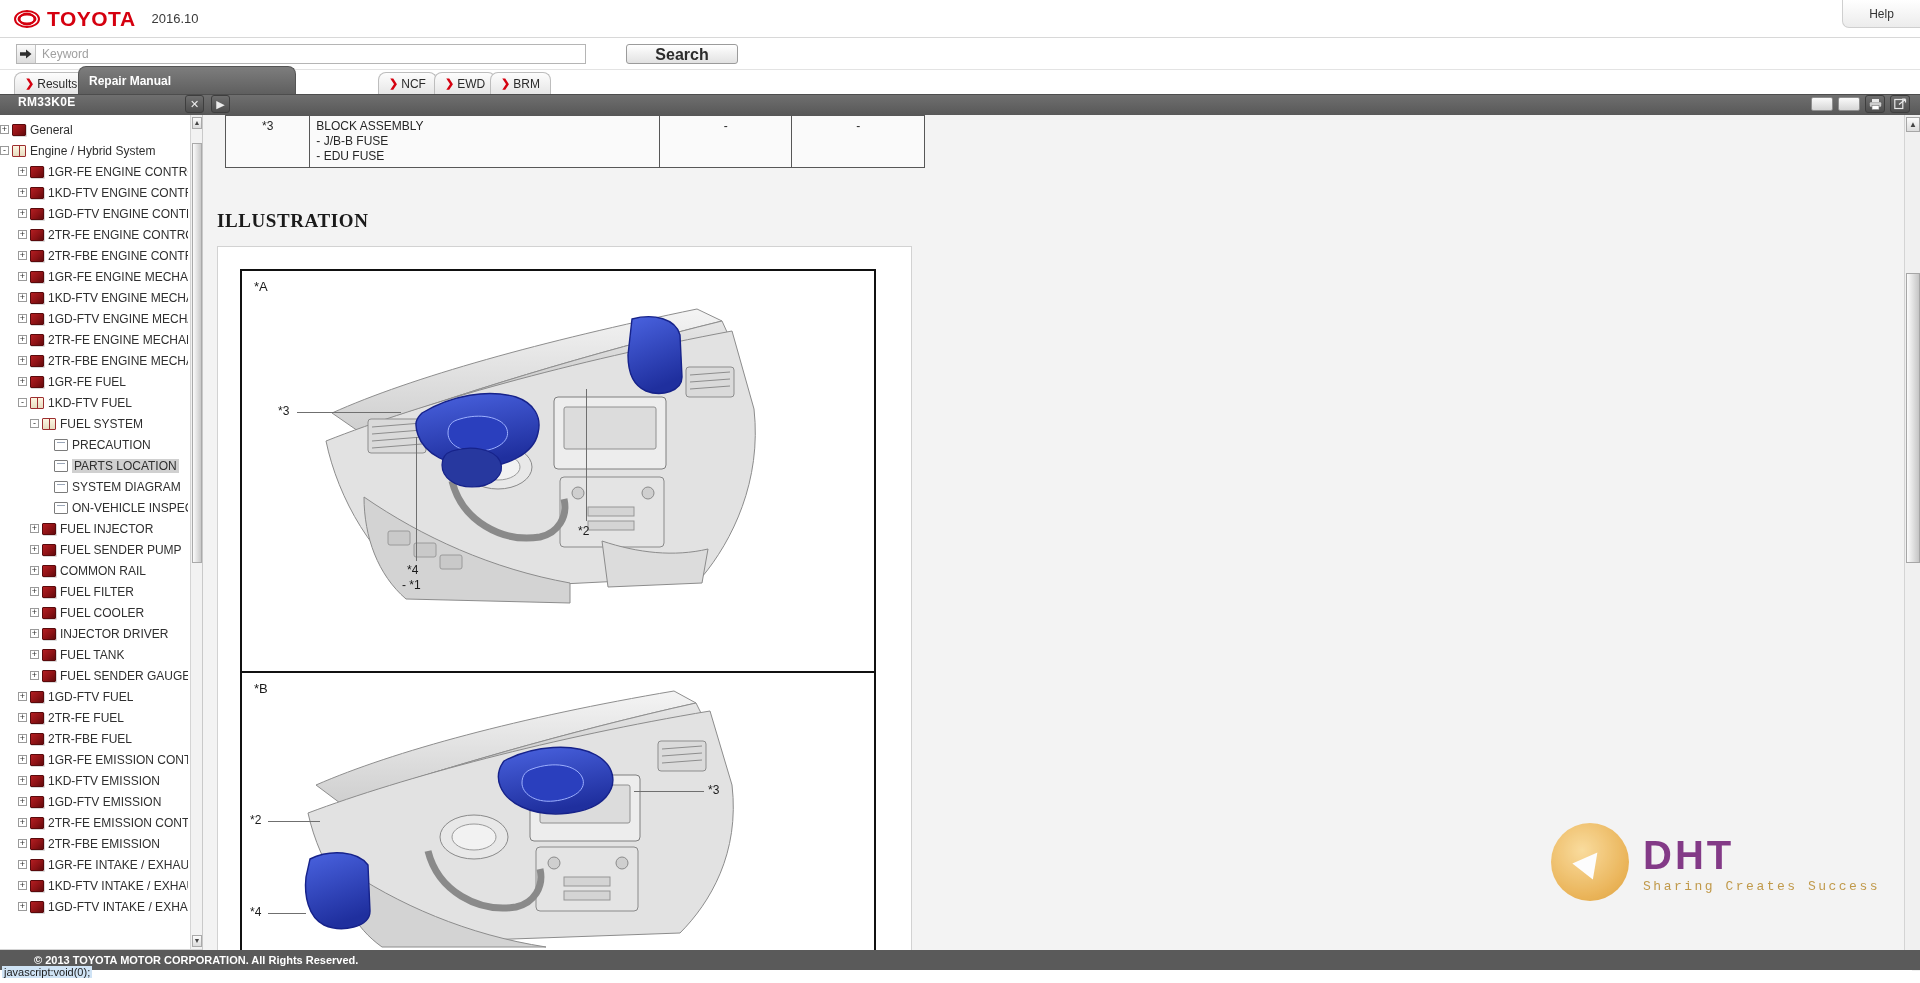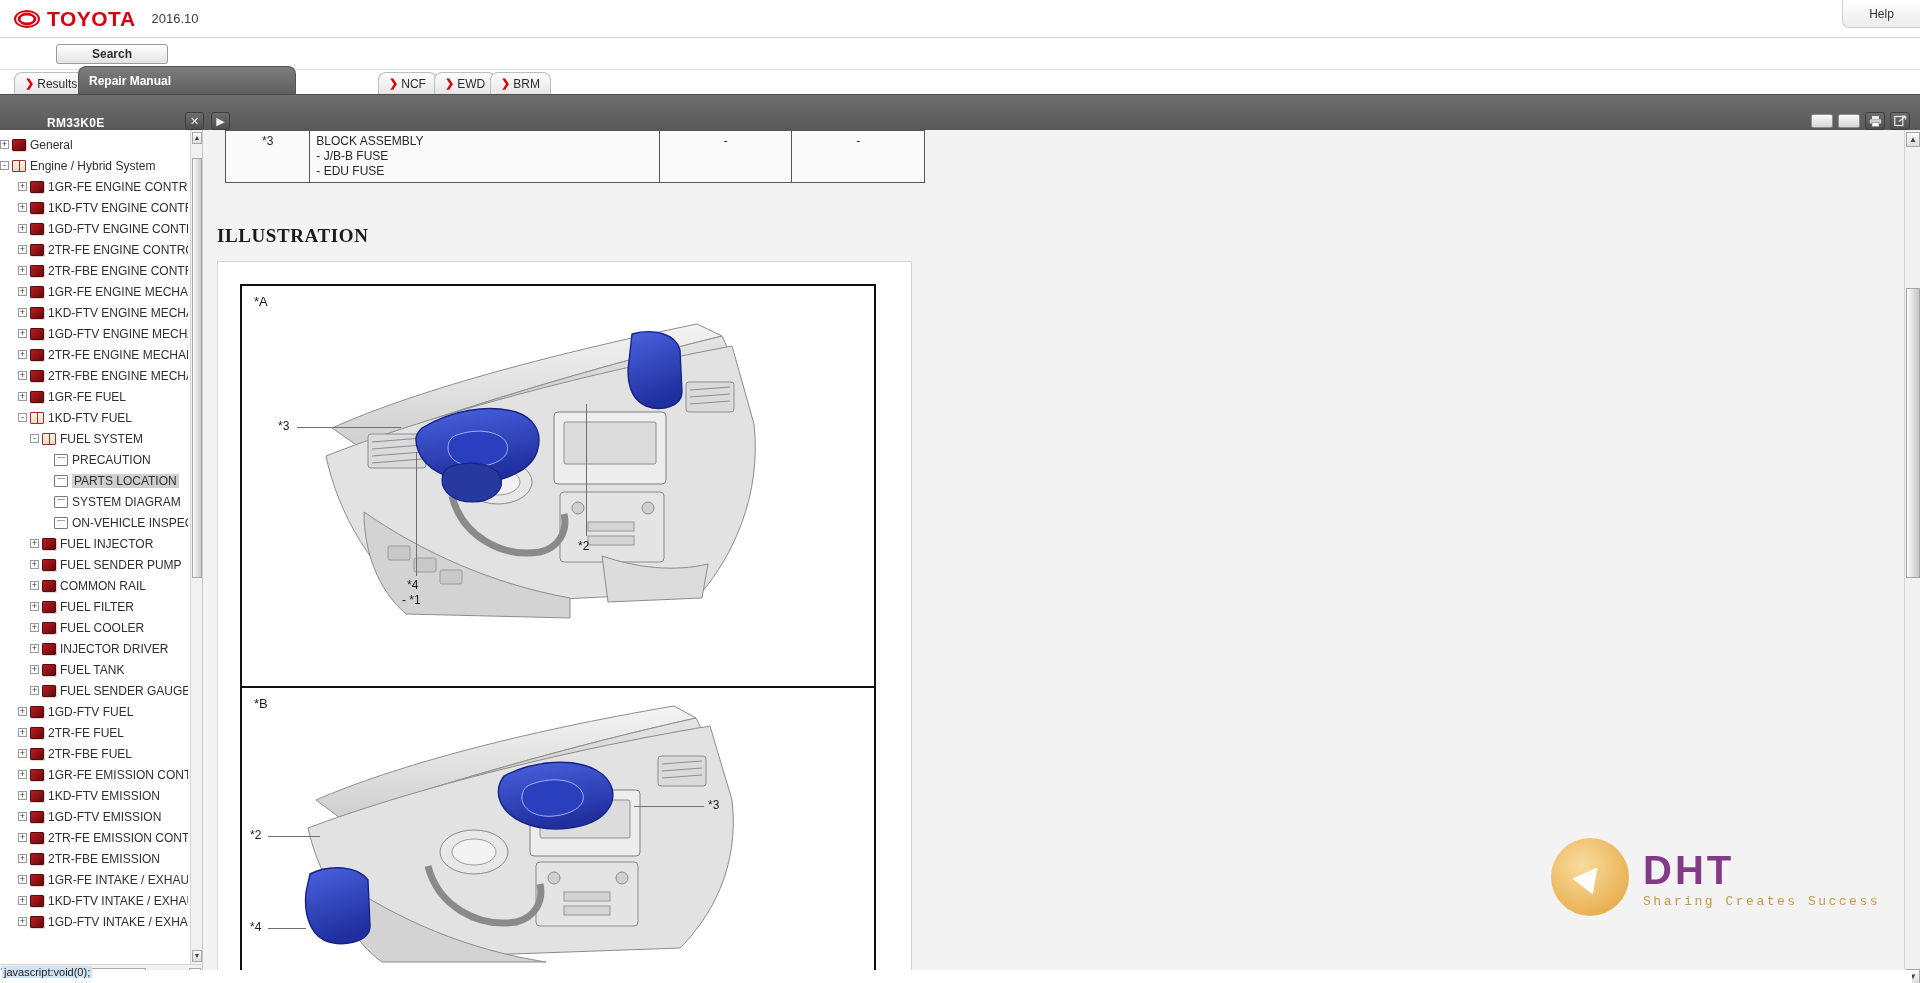--- a/index.html
+++ b/index.html
@@ -105,21 +105,21 @@
     padding-left: 6px;
     font-family: "Liberation Sans", sans-serif;
   }
   .search-input::placeholder { color: #a0a0a0; }
   .search-btn {
     margin-left: 40px;
     width: 112px; height: 20px;
     background: linear-gradient(#ffffff, #e2e2e2);
     border: 1px solid #9b9b9b;
     border-radius: 3px;
-    font-size: 12px; font-weight: bold;
+    font-size: 16px; font-weight: bold;
     color: #2c2c2c;
     cursor: pointer;
     font-family: "Liberation Sans", sans-serif;
   }
 
   
   .tabstrip {
     position: relative;
     height: 24px;
     background: #ffffff;
@@ -152,27 +152,26 @@
     font-weight: bold;
     justify-content: flex-start;
     z-index: 5;
   }
   .tab-ncf { left: 378px; }
   .tab-ewd { left: 434px; }
   .tab-brm { left: 490px; }
 
   
   .doctoolbar {
-    height: 36px;
+    height: 21px;
     background: linear-gradient(#6f6f6f, #585858);
     display: flex;
-    align-items: flex-end;
+    align-items: flex-start;
     position: relative;
     border-top: 1px solid #4d4d4d;
-    padding-left: 29px;
   }
   .doc-id {
     color: #fff; font-size: 12px; font-weight: bold;
     padding-left: 18px; letter-spacing: 0.3px;
   }
   .tb-btn {
     width: 19px; height: 18px;
     background: linear-gradient(#6e6e6e,#4e4e4e);
     border: 1px solid #3e3e3e;
     border-radius: 3px;
@@ -494,20 +493,28 @@
   <div class="header">
     <div class="toyota-logo">
       <div class="toyota-mark"></div>
       <div class="toyota-word">TOYOTA</div>
     </div>
     <div class="header-version">2016.10</div>
     <div class="help-tab">Help</div>
   </div>
 
   <div class="searchbar">
+    <div class="search-wrap">
+      <div class="search-arrow">
+        <svg width="12" height="10" viewBox="0 0 12 10" aria-hidden="true">
+          <path d="M0 3.3 H6 V0.6 L11.5 5 L6 9.4 V6.7 H0 Z" fill="#2e2e2e"></path>
+        </svg>
+      </div>
+      <input class="search-input" type="text" placeholder="Keyword" style="">
+    </div>
     <button class="search-btn">Search</button>
   </div>
 
   <div class="tabstrip">
     <div class="tab tab-results">
       <span class="chev">❯</span>
       <span>Results</span>
     </div>
     <div class="tab tab-repair">
       <span>Repair Manual</span>
@@ -936,17 +943,20 @@
       <div class="watermark">
         <div class="wm-circle"></div>
         <div class="wm-text">
           <div class="wm-dht">DHT</div>
           <div class="wm-tag">Sharing Creates Success</div>
         </div>
       </div>
     </div>
   </div>
 
+  <div class="footer">
+    <span>© 2013 TOYOTA MOTOR CORPORATION. All Rights Reserved.</span>
+  </div>
   <div class="statusbar">
     <span class="status-link">javascript:void(0);</span>
   </div>
 
 </div>
 
 </body></html>

